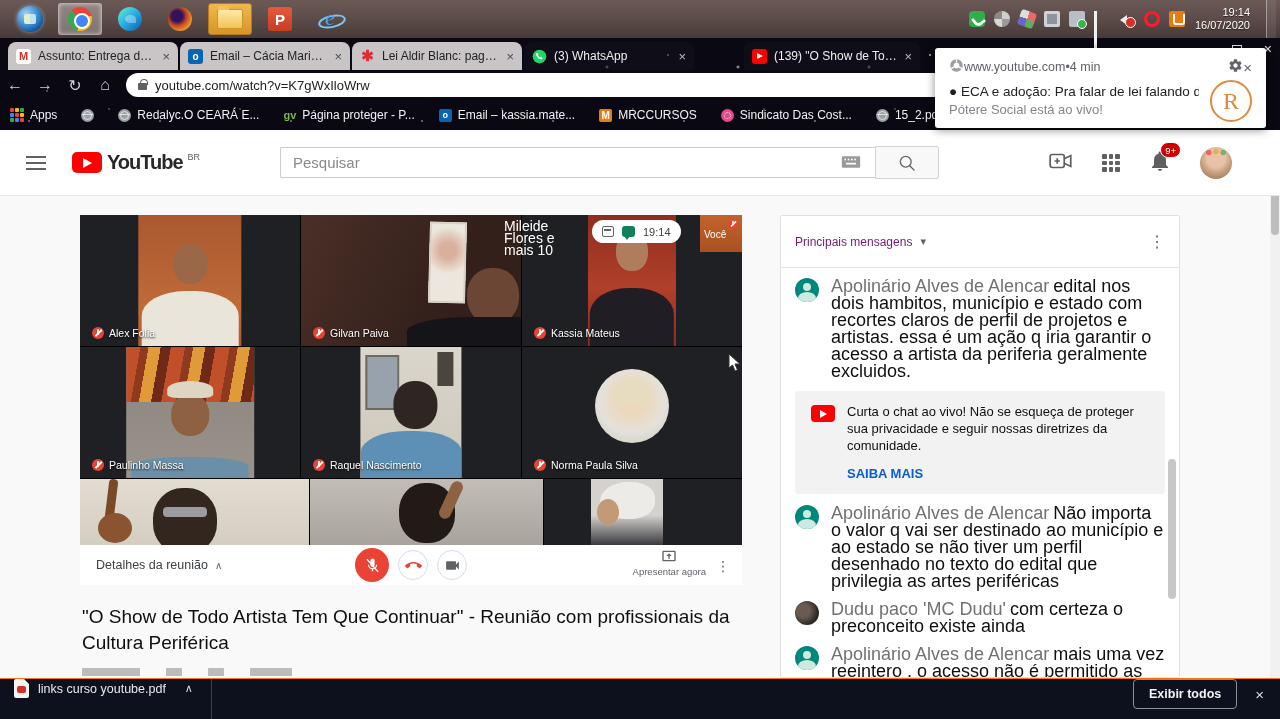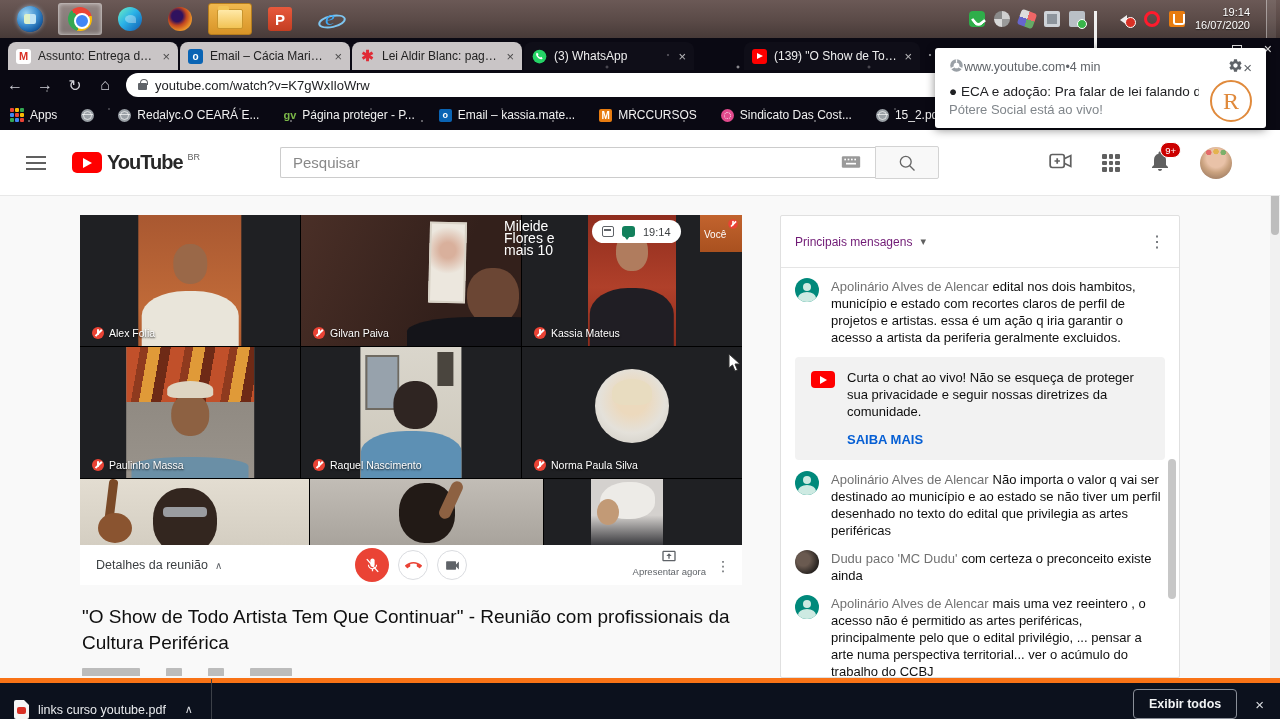--- a/index.html
+++ b/index.html
@@ -218,36 +218,36 @@
   .chat-hdr .title{font-size:12px;color:#701a75}
   .chat-hdr .caret{margin-left:8px;color:#606060;font-size:11px}
   .chat-hdr .kebab{margin-left:auto;font-size:16px}
   .chat-body{padding:10px 14px 0 14px;display:flex;flex-direction:column;gap:11px}
   .msg{display:flex;gap:12px}
   .avatar{width:24px;height:24px;border-radius:50%;flex:0 0 auto;position:relative;overflow:hidden}
   .avatar.teal{background:#00897b}
   .avatar.teal::before{content:"";position:absolute;left:8px;top:4.5px;width:8px;height:8px;border-radius:50%;background:#cdeae2}
   .avatar.teal::after{content:"";position:absolute;left:3px;top:14px;width:18px;height:12px;border-radius:50% 50% 0 0;background:#cdeae2}
   .avatar.photo{background:radial-gradient(circle at 35% 40%,#6a5a50 0 30%,#2a2522 70%)}
-  .msg p{font-size:13px;line-height:17px;color:#0f0f0f}
+  .msg p{font-size:18px;line-height:17px;color:#0f0f0f}
   .msg .author{color:#717171;margin-right:4px}
   .notice{background:#f2f2f2;border-radius:4px;padding:12px 14px 12px 52px;position:relative}
   .notice .yt-mini{position:absolute;left:16px;top:14px;width:24px;height:17px;background:#f00;border-radius:4px}
   .notice .yt-mini::after{content:"";position:absolute;left:9px;top:4.5px;border-left:7px solid #fff;border-top:4px solid transparent;border-bottom:4px solid transparent}
   .notice p{font-size:13px;line-height:17px;color:#0f0f0f}
   .notice .learn{display:inline-block;margin-top:12px;color:#065fd4;font-weight:bold;font-size:13px;text-decoration:none}
   .chat-scroll{position:absolute;right:3px;top:243px;width:8px;height:140px;background:#c7c7c7;border-radius:4px}
 
   
   .vid-title{position:absolute;left:82px;top:604px;width:656px;font-size:19px;line-height:26px;color:#0f0f0f;z-index:2}
   .stats-clip{position:absolute;left:82px;top:668px;width:660px;height:8px;overflow:hidden;z-index:2}
   .stats-clip i{display:inline-block;height:10px;background:#8a8a8a;opacity:.55;margin-right:26px;border-radius:1px;vertical-align:top}
 
   
-  .dlbar{position:absolute;left:0;top:678px;width:1280px;height:41px;background:#0c111d;border-top:5px solid #f97316;display:flex;align-items:flex-end;z-index:30}
+  .dlbar{position:absolute;left:0;top:678px;width:1280px;height:41px;background:#0c111d;border-top:1px solid #f97316;display:flex;align-items:flex-start;z-index:30}
   .dl-item{display:flex;align-items:center;gap:9px;margin-left:14px}
   .pdf-ic{width:15px;height:19px;background:#f5f5f5;border-radius:2px;position:relative}
   .pdf-ic::before{content:"";position:absolute;right:0;top:0;border-left:5px solid transparent;border-top:5px solid #0c111d}
   .pdf-ic::after{content:"";position:absolute;left:3px;top:7px;width:9px;height:7px;background:#d93025;border-radius:2px}
   .dl-name{color:#e8eaed;font-size:12.5px}
   .dl-chev{color:#dadce0;font-size:11px;margin-left:10px}
   .dl-div{width:1px;height:40px;background:#3c4048;margin-left:18px}
   .dl-right{margin-left:auto;display:flex;align-items:center;gap:18px;margin-right:16px}
   .dl-showall{border:1px solid #8a8f98;border-radius:4px;color:#f1f3f4;font-size:12.5px;font-weight:bold;padding:7px 15px;background:transparent}
   .dl-x{color:#dadce0;font-size:15px}

